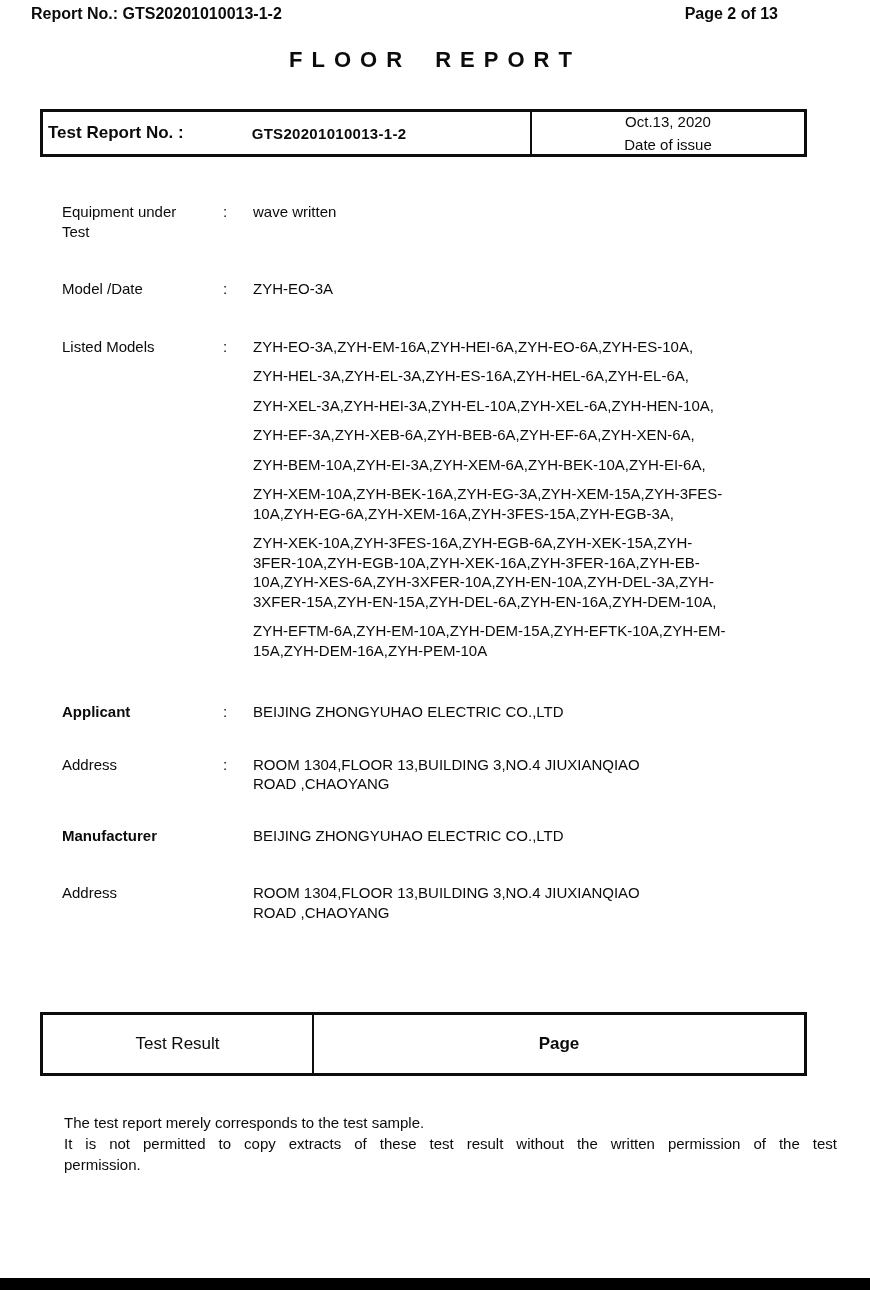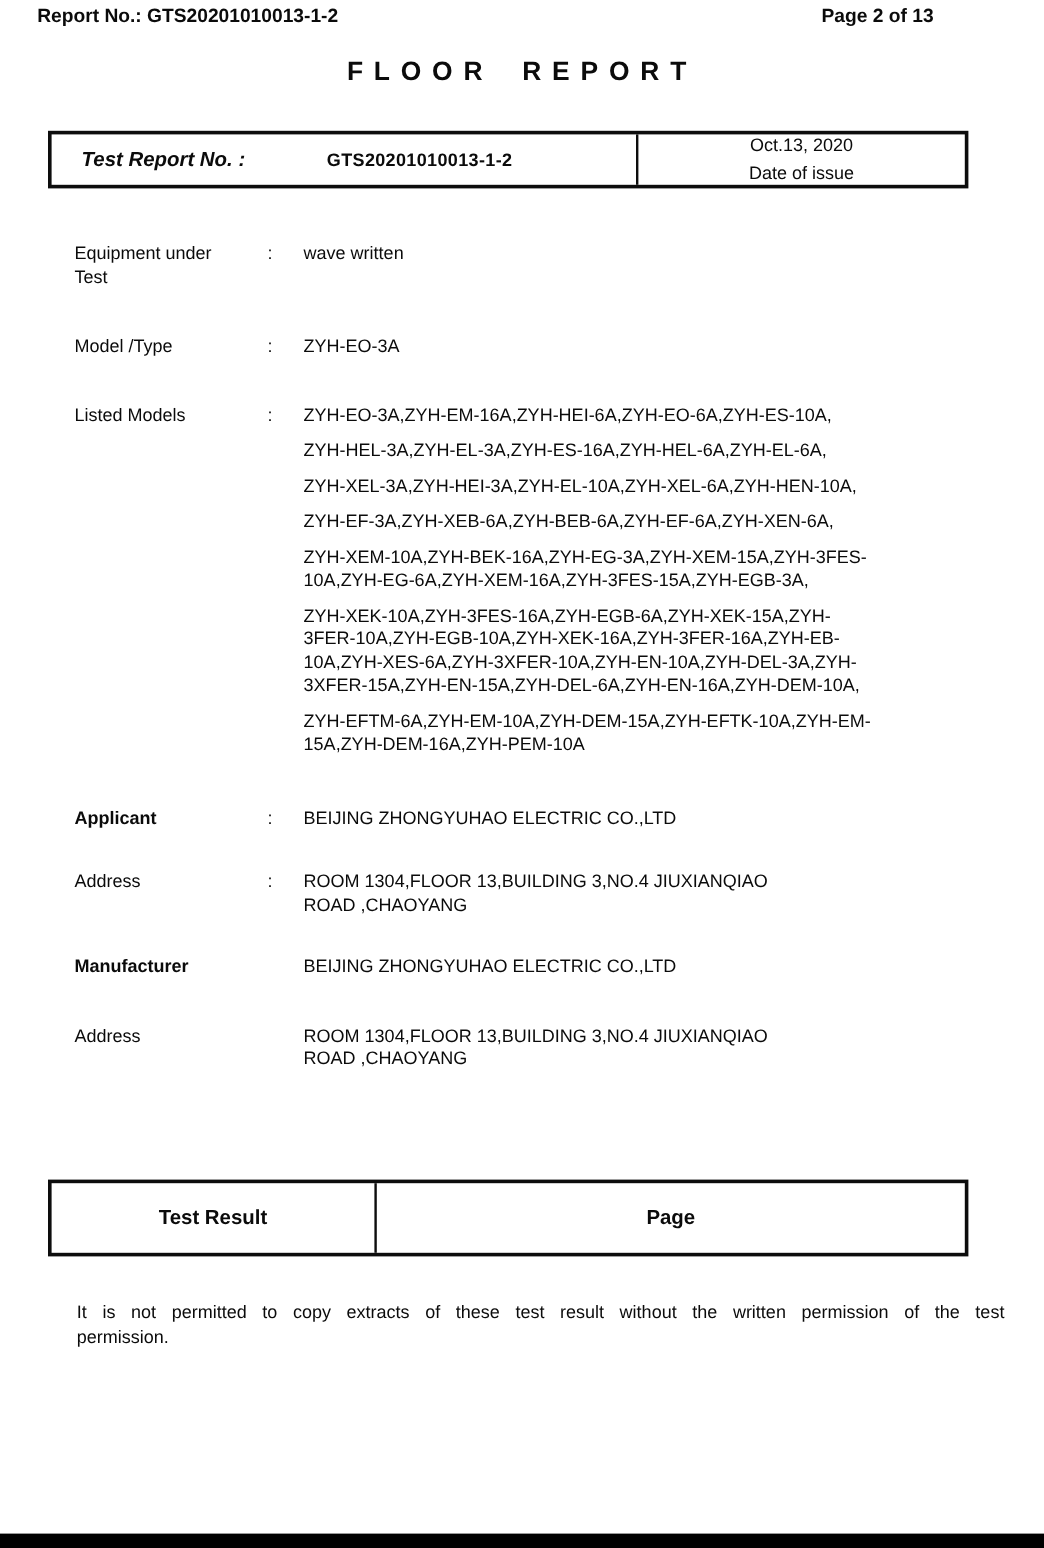--- a/index.html
+++ b/index.html
@@ -36,21 +36,21 @@
     height: 48px;
     border: 3px solid #0d0d0d;
     display: flex;
   }
   .rb-left {
     width: 489px;
     border-right: 2px solid #0d0d0d;
     display: flex;
     align-items: center;
   }
-  .rb-label { font-size: 17px; font-weight: bold; padding-left: 25px; font-style: italic; }
+  .rb-label { font-size: 17px; font-weight: bold; padding-left: 5px; }
   .rb-number { font-size: 15px; font-weight: bold; margin-left: 68px; letter-spacing: 0.3px; }
   .rb-right {
     flex: 1;
     display: flex;
     flex-direction: column;
     align-items: center;
     justify-content: center;
     font-size: 15px;
   }
   .rb-date, .rb-date-label { line-height: 19px; }
@@ -86,21 +86,21 @@
     border: 3px solid #0d0d0d;
     display: flex;
   }
   .rs-left {
     width: 271px;
     border-right: 2px solid #0d0d0d;
     display: flex;
     align-items: center;
     justify-content: center;
     font-size: 17px;
-    font-weight: bold;
+    font-weight: normal;
   }
   .rs-right {
     flex: 1;
     display: flex;
     align-items: center;
     justify-content: center;
     font-size: 17px;
     font-weight: bold;
   }
   
@@ -145,35 +145,36 @@
   <div class="field-row mb38">
     <div class="f-label">Equipment under
 Test</div>
     <div class="f-colon">:</div>
     <div class="f-value">
       <p class="para">wave written</p>
     </div>
   </div>
 
   <div class="field-row mb38">
-    <div class="f-label">Model /Type</div>
+    <div class="f-label">Model /Date</div>
     <div class="f-colon">:</div>
     <div class="f-value">
       <p class="para">ZYH-EO-3A</p>
     </div>
   </div>
 
   <div class="field-row mb42">
     <div class="f-label">Listed Models</div>
     <div class="f-colon">:</div>
     <div class="f-value">
       <p class="para">ZYH-EO-3A,ZYH-EM-16A,ZYH-HEI-6A,ZYH-EO-6A,ZYH-ES-10A,</p>
       <p class="para">ZYH-HEL-3A,ZYH-EL-3A,ZYH-ES-16A,ZYH-HEL-6A,ZYH-EL-6A,</p>
       <p class="para">ZYH-XEL-3A,ZYH-HEI-3A,ZYH-EL-10A,ZYH-XEL-6A,ZYH-HEN-10A,</p>
       <p class="para">ZYH-EF-3A,ZYH-XEB-6A,ZYH-BEB-6A,ZYH-EF-6A,ZYH-XEN-6A,</p>
+      <p class="para">ZYH-BEM-10A,ZYH-EI-3A,ZYH-XEM-6A,ZYH-BEK-10A,ZYH-EI-6A,</p>
       <p class="para">ZYH-XEM-10A,ZYH-BEK-16A,ZYH-EG-3A,ZYH-XEM-15A,ZYH-3FES-
 10A,ZYH-EG-6A,ZYH-XEM-16A,ZYH-3FES-15A,ZYH-EGB-3A,</p>
       <p class="para">ZYH-XEK-10A,ZYH-3FES-16A,ZYH-EGB-6A,ZYH-XEK-15A,ZYH-
 3FER-10A,ZYH-EGB-10A,ZYH-XEK-16A,ZYH-3FER-16A,ZYH-EB-
 10A,ZYH-XES-6A,ZYH-3XFER-10A,ZYH-EN-10A,ZYH-DEL-3A,ZYH-
 3XFER-15A,ZYH-EN-15A,ZYH-DEL-6A,ZYH-EN-16A,ZYH-DEM-10A,</p>
       <p class="para">ZYH-EFTM-6A,ZYH-EM-10A,ZYH-DEM-15A,ZYH-EFTK-10A,ZYH-EM-
 15A,ZYH-DEM-16A,ZYH-PEM-10A</p>
     </div>
   </div>
@@ -213,17 +214,18 @@
   </div>
 
 </div>
 
 <div class="result-box">
   <div class="rs-left">Test Result</div>
   <div class="rs-right">Page</div>
 </div>
 
 <div class="footer-note">
+  <div>The test report merely corresponds to the test sample.</div>
   <div class="fj">It is not permitted to copy extracts of these test result without the written permission of the test</div>
   <div>permission.</div>
 </div>
 
 <div class="bottom-bar"></div>
 
 </body></html>

